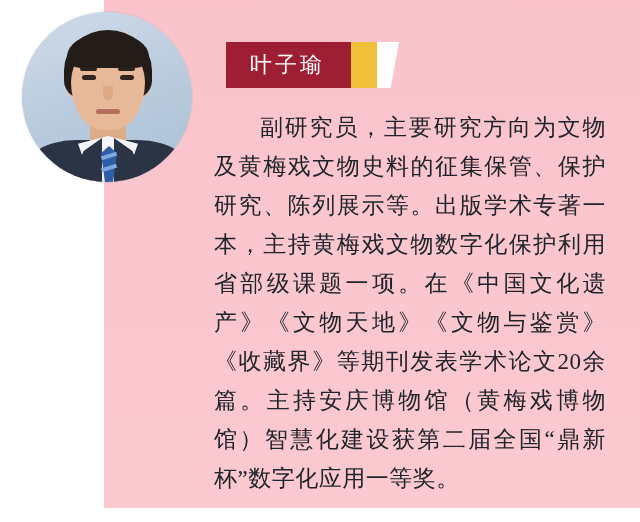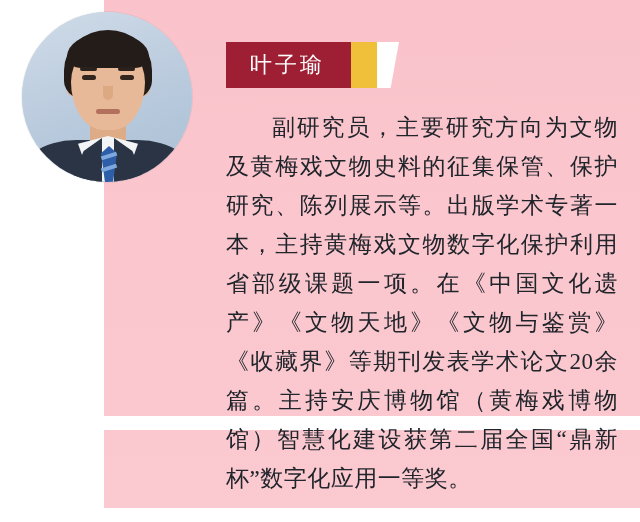--- a/index.html
+++ b/index.html
@@ -9,21 +9,21 @@
   body {
     width: 640px;
     height: 522px;
     background: #ffffff;
     font-family: "Liberation Sans", sans-serif;
     overflow: hidden;
   }
   .card {
     position: relative;
     width: 640px;
-    height: 430px;
+    height: 522px;
     background: #fca5a5;
     box-sizing: border-box;
     padding-left: 18px;
   }
   
   .pink-panel {
     position: absolute;
     left: 104px;
     top: 0;
     width: 536px;
@@ -269,21 +269,20 @@
     left: 214px;
     top: 108px;
     width: 392px;
     font-size: 23px;
     line-height: 39px;
     color: #20242b;
     text-align: justify;
     text-justify: inter-ideograph;
     font-family: "Liberation Serif", serif;
     letter-spacing: 0.5px;
-    margin-left: 12px;
   }
   .body-text p {
     margin: 0;
     text-indent: 2em;
   }
 </style>
 </head>
 <body>
 
 <div class="card">

